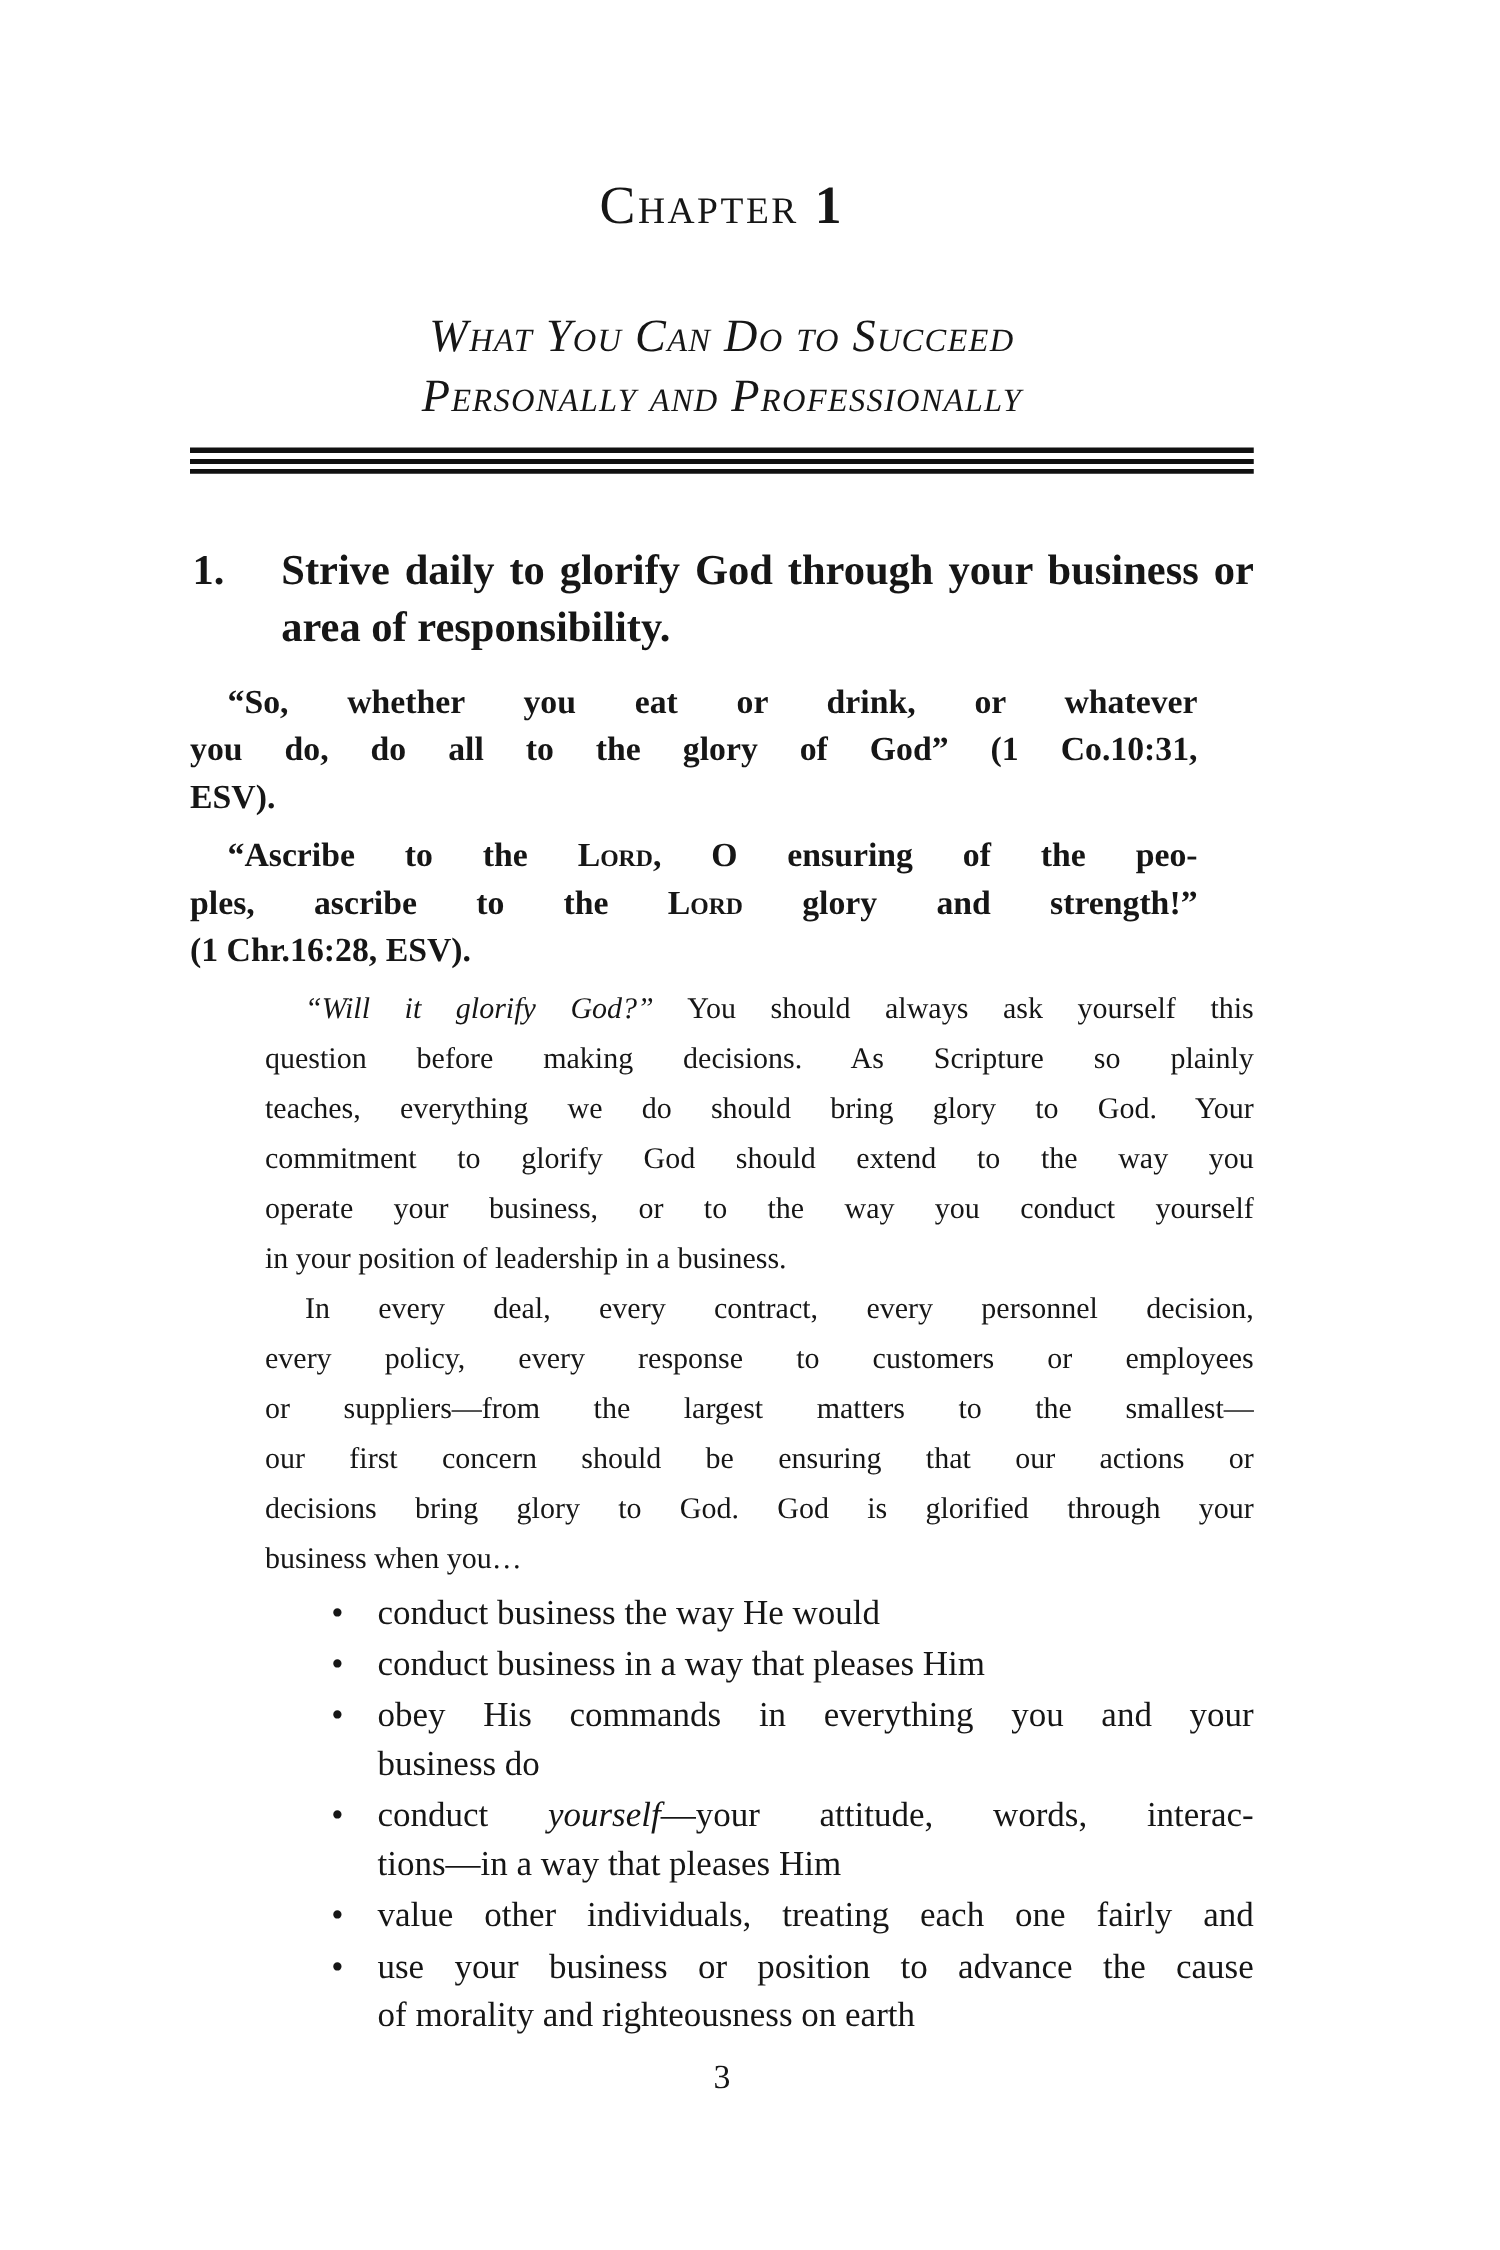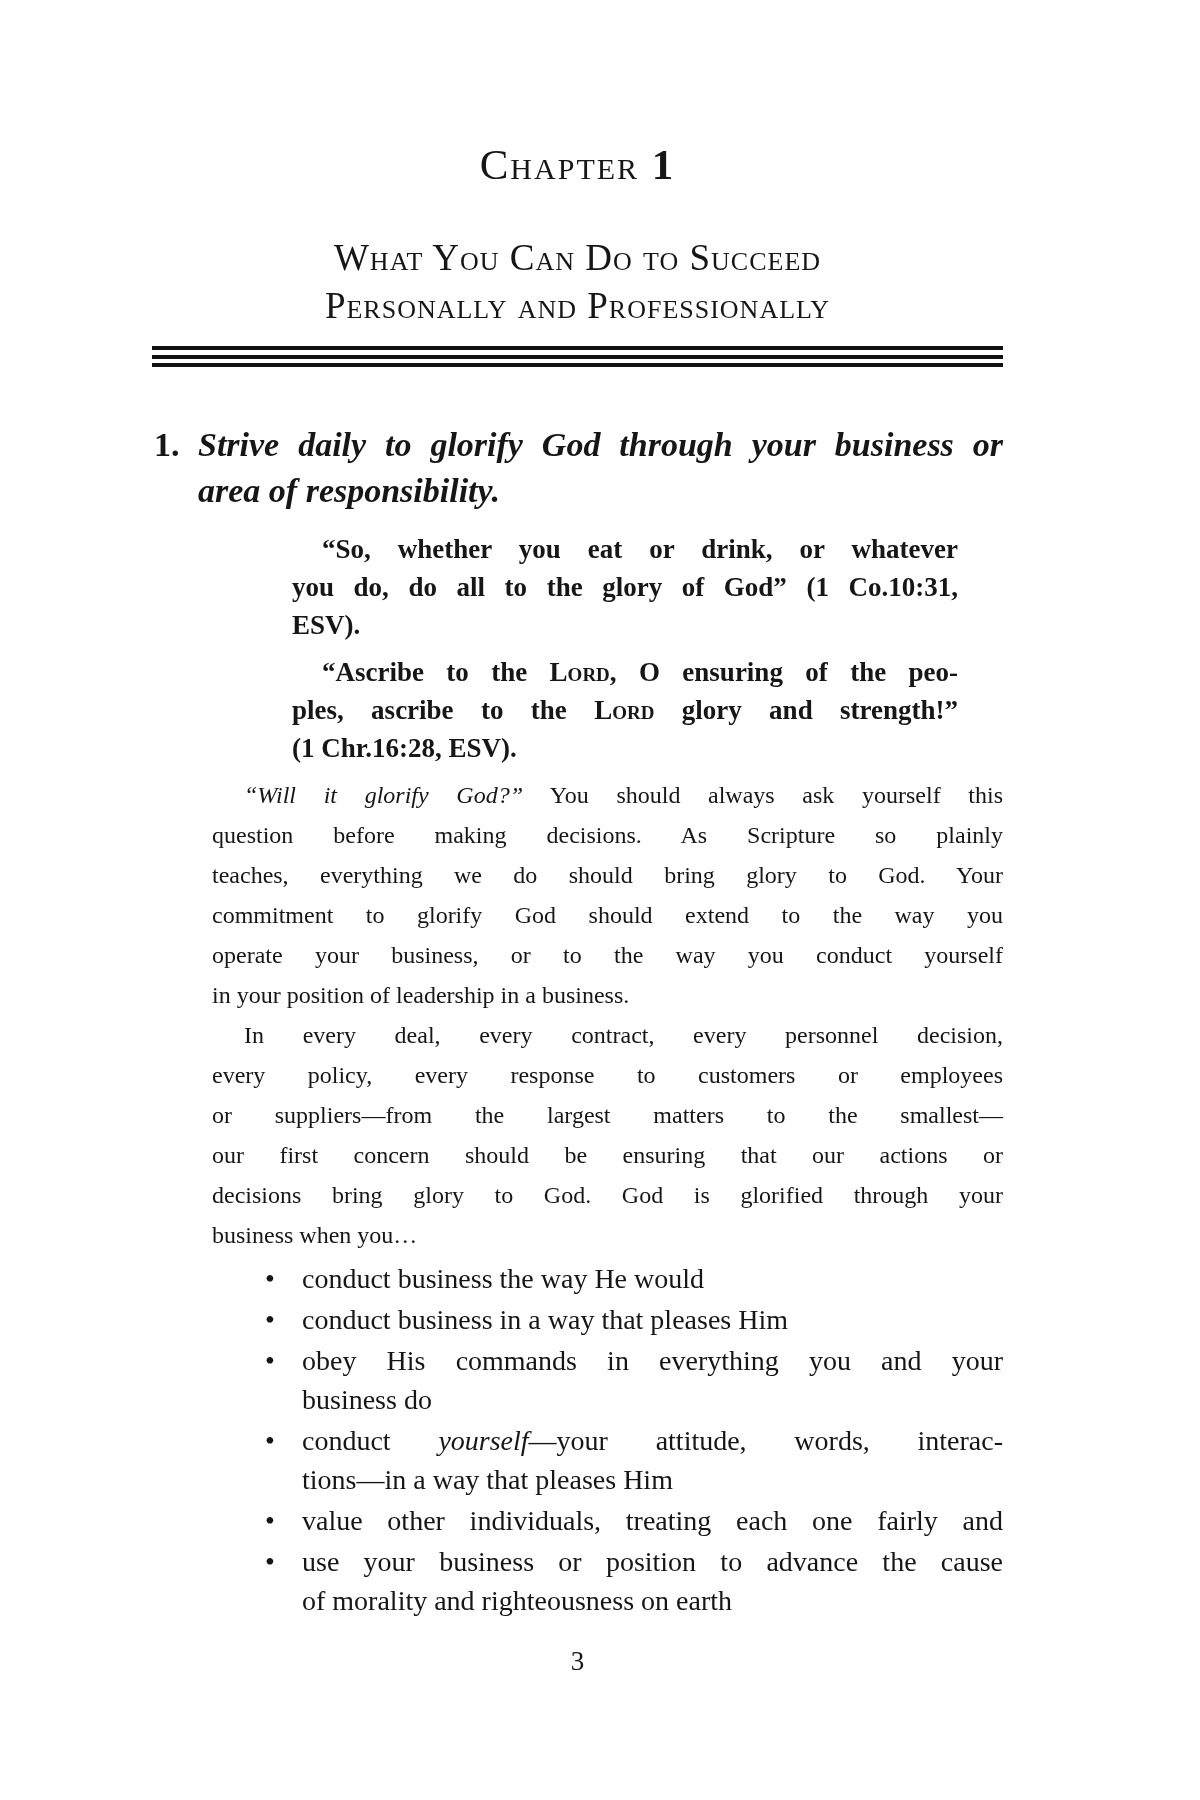--- a/index.html
+++ b/index.html
@@ -10,39 +10,39 @@
     background: #ffffff;
     font-family: "Liberation Serif", "DejaVu Serif", serif;
     color: #161616;
     overflow: hidden;
   }
   .column { position: absolute; left: 152px; top: 0; width: 851px; }
 
   .center .ln { text-align: center; text-align-last: center; }
 
   .chapter { margin-top: 140px; font-size: 43px; line-height: 50px; font-variant: small-caps; letter-spacing: 2px; }
-  .title   { margin-top: 44px;  font-size: 37px; line-height: 48px; font-variant: small-caps; letter-spacing: 1px; }
+  .title   { margin-top: 56px;  font-size: 37px; line-height: 48px; font-variant: small-caps; letter-spacing: 1px; font-style: italic; }
 
   .rule {
     margin-top: 16px;
     height: 21px;
     width: 100%;
     background: linear-gradient(
       #111 0px, #111 4px,
       transparent 4px, transparent 9px,
       #111 9px, #111 13px,
       transparent 13px, transparent 17px,
       #111 17px, #111 21px);
   }
 
   .section-heading { position: relative; margin-top: 55px; font-size: 34px; line-height: 46px; font-weight: bold; }
   .section-number  { position: absolute; left: 2px; top: 0; font-style: normal; }
-  .section-lines   { margin-left: 46px; font-style: italic; }
+  .section-lines   { margin-left: 73px; }
 
-  .quote { font-size: 27px; line-height: 38px; font-weight: bold; margin-left: 140px; margin-right: 45px; }
+  .quote { font-size: 27px; line-height: 38px; font-weight: bold; margin-right: 45px; }
   .quote-1 { margin-top: 16px; }
   .quote-2 { margin-top: 9px; }
   .quote .ln:first-child { text-indent: 30px; }
 
   .para { font-size: 24px; line-height: 40px; margin-left: 60px; }
   .para-1 { margin-top: 8px; }
   .para .ln:first-child { text-indent: 32px; }
 
   .bullets { margin-top: 4px; font-size: 28px; line-height: 39px; }
   .bullet-item { display: flex; margin-left: 113px; margin-bottom: 2px; }

